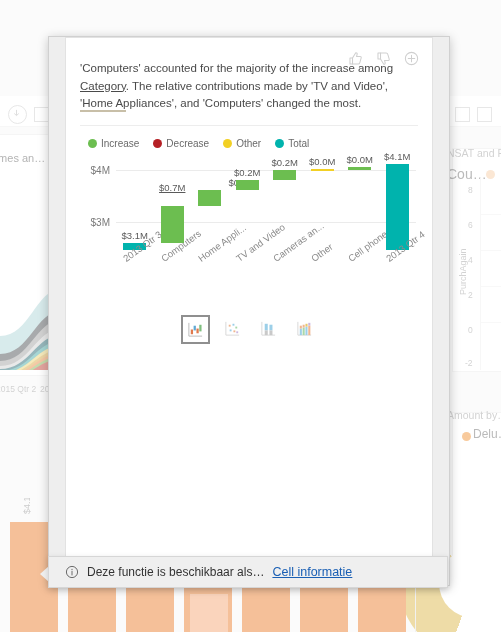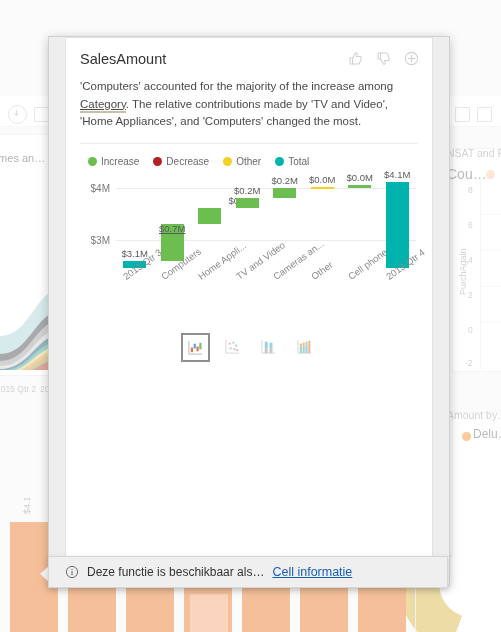--- a/index.html
+++ b/index.html
@@ -63,21 +63,21 @@
     margin:0 16px;background:#fff;border:1px solid #e2e2e2;
     flex:1;display:flex;flex-direction:column;overflow:hidden;
   }
   #cardHead{padding:12px 14px 8px 14px;position:relative;}
   #cardTitle{font-size:14.5px;color:#333;line-height:18px;}
   #cardSub{font-size:9px;color:#6f7b86;letter-spacing:.75px;margin-top:3px;font-weight:bold;}
   #cardActions{position:absolute;right:12px;top:12px;display:flex;gap:11px;align-items:center;}
   .act{width:17px;height:17px;display:block;color:#cfcfcf;}
 
   #cardBody{padding:2px 14px 6px 14px;font-size:11.5px;line-height:17.5px;color:#4a4a4a;}
-  #cardBody .hl{border-bottom:2px solid #c8bfa8;padding-bottom:1px;text-decoration:underline;}
+  #cardBody .hl{border-bottom:2px solid #c8bfa8;padding-bottom:18px;text-decoration:underline;}
 
   #cardDivider{height:1px;background:#ededed;margin:6px 14px 0 14px;}
 
   
   #legend{display:flex;gap:14px;padding:12px 0 0 22px;align-items:center;}
   .lg{display:flex;align-items:center;gap:4px;font-size:10px;color:#6a6a6a;}
   .lgdot{width:9px;height:9px;border-radius:50%;display:block;}
 
   
   #plot{position:relative;margin:8px 10px 0 10px;height:150px;}
@@ -190,21 +190,20 @@
 </div>
 
 <div id="scrim"></div>
 
 <div id="callout">
 
 
   <div id="insightCard">
 
     <div id="cardHead">
-      <div id="cardTitle">SalesAmount</div>
 
       <div id="cardActions">
         <span class="act">
           <svg viewBox="0 0 20 20" width="17" height="17" fill="none" stroke="#cfcfcf" stroke-width="1.2" stroke-linejoin="round" stroke-linecap="round">
             <path d="M3.5 9.5 h3 v7 h-3 z"></path>
             <path d="M6.5 9.5 L10.3 3.2 C11.6 3.1 12.3 4 11.9 5.3 L11.2 7.6 h4.2 c1 0 1.6 .8 1.3 1.7 l-1.6 5.5 c-.2 .9 -.9 1.7 -2 1.7 H6.5 z"></path>
           </svg>
         </span>
         <span class="act">
           <svg viewBox="0 0 20 20" width="17" height="17" fill="none" stroke="#cfcfcf" stroke-width="1.2" stroke-linejoin="round" stroke-linecap="round">
@@ -249,21 +248,21 @@
     <div id="plot">
       <div id="plotInner">
           <div class="gridline" style="top: 65.2778px;"></div>
           <div class="ylab" style="top: 65.2778px;">$3M</div>
           <div class="gridline" style="top: 13.0556px;"></div>
           <div class="ylab" style="top: 13.0556px;">$4M</div>
           <div class="wbar" style="left: 7.125px; width: 23.25px; top: 86.1667px; height: 7.83333px; background: rgb(0, 179, 173);"></div>
           <div class="wlab" style="left: 18.75px; top: 73.1667px;">$3.1M</div>
           <div class="xlab" style="left: 5.125px; margin-top: 4px;">2013 Qtr 3</div>
           <div class="wbar" style="left: 44.625px; width: 23.25px; top: 49.6111px; height: 36.5556px; background: rgb(108, 190, 80);"></div>
-          <div class="wlab" style="left: 56.25px; top: 48px; text-decoration: underline;">$0.7M</div>
+          <div class="wlab" style="left: 56.25px; top: 25px; text-decoration: underline;">$0.7M</div>
           <div class="xlab" style="left: 42.625px; margin-top: 4px;">Computers</div>
           <div class="wbar" style="left: 82.125px; width: 23.25px; top: 33.9444px; height: 15.6667px; background: rgb(108, 190, 80);"></div>
           <div class="wlab" style="left: 93.75px; top: 20.9444px; margin-left: 32px;">$0.3M</div>
           <div class="xlab" style="left: 80.125px; margin-top: 4px;">Home Appli...</div>
           <div class="wbar" style="left: 119.625px; width: 23.25px; top: 23.5px; height: 10.4444px; background: rgb(108, 190, 80);"></div>
           <div class="wlab" style="left: 131.25px; top: 10.5px;">$0.2M</div>
           <div class="xlab" style="left: 117.625px; margin-top: 4px;">TV and Video</div>
           <div class="wbar" style="left: 157.125px; width: 23.25px; top: 13.0556px; height: 10.4444px; background: rgb(108, 190, 80);"></div>
           <div class="wlab" style="left: 168.75px; top: 0.0555555px;">$0.2M</div>
           <div class="xlab" style="left: 155.125px; margin-top: 4px;">Cameras an...</div>

